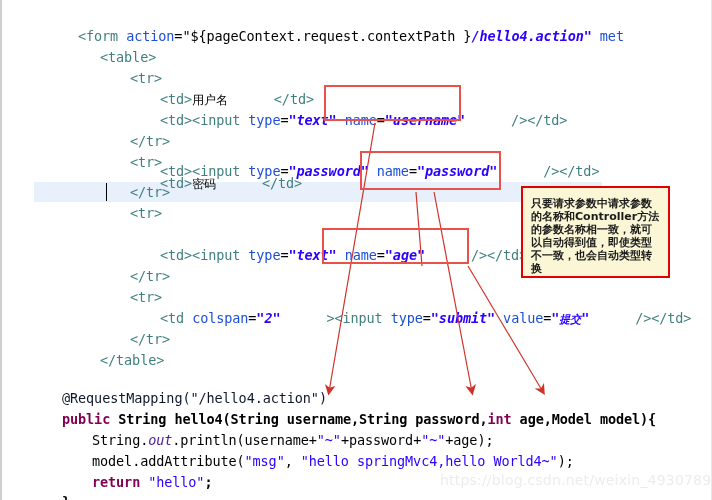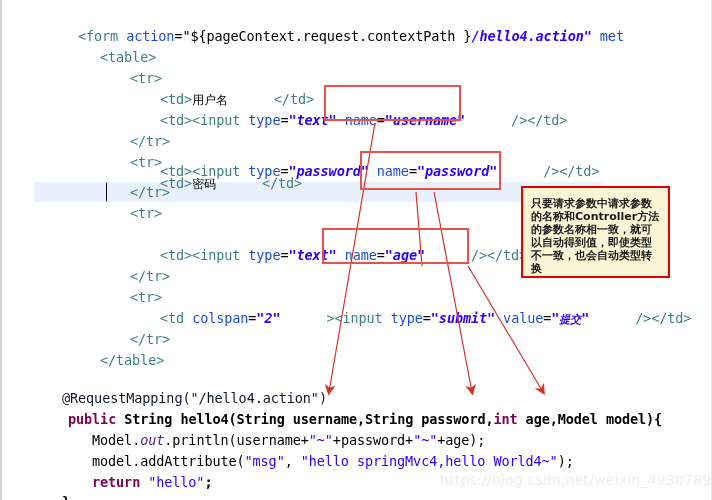--- a/index.html
+++ b/index.html
@@ -152,23 +152,23 @@
     <div class="line" style="left:82px; top:287px;"><span class="tag">&lt;tr&gt;</span></div>
 
     <div class="line" style="left:112px; top:308px;"><span class="tag">&lt;td </span><span class="attr">colspan</span><span class="eq">=</span><span class="val">"2"</span><span class="tag">&gt;&lt;input </span><span class="attr">type</span><span class="eq">=</span><span class="val">"submit"</span><span class="plain"> </span><span class="attr">value</span><span class="eq">=</span><span class="val">"<span style="font-family:'DejaVu Sans',sans-serif;font-size:11px;">提交</span>"</span><span class="tag">/&gt;&lt;/td&gt;</span></div>
 
     <div class="line" style="left:82px; top:329px;"><span class="tag">&lt;/tr&gt;</span></div>
 
     <div class="line" style="left:52px; top:350px;"><span class="tag">&lt;/table&gt;</span></div>
 
     <div class="line" style="left:60px; top:388px;"><span class="ann">@RequestMapping(</span><span class="ann">"/hello4.action"</span><span class="ann">)</span></div>
 
-    <div class="line bold" style="left:60px; top:409px;margin-left:6px;"><span class="kw">public</span><span class="plain"> String hello4(String username,String password,</span><span class="kw">int</span><span class="plain"> age,Model model){</span></div>
+    <div class="line bold" style="left:60px; top:409px;"><span class="kw">public</span><span class="plain"> String hello4(String username,String password,</span><span class="kw">int</span><span class="plain"> age,Model model){</span></div>
 
-    <div class="line" style="left:90px; top:430px;"><span class="plain">Model.</span><span class="fld">out</span><span class="plain">.println(username+</span><span class="str">"~"</span><span class="plain">+password+</span><span class="str">"~"</span><span class="plain">+age);</span></div>
+    <div class="line" style="left:90px; top:430px;"><span class="plain">String.</span><span class="fld">out</span><span class="plain">.println(username+</span><span class="str">"~"</span><span class="plain">+password+</span><span class="str">"~"</span><span class="plain">+age);</span></div>
 
     <div class="line" style="left:90px; top:451px;"><span class="plain">model.addAttribute(</span><span class="str">"msg"</span><span class="plain">, </span><span class="str">"hello springMvc4,hello World4~"</span><span class="plain">);</span></div>
 
     <div class="line bold" style="left:90px; top:472px;"><span class="kw">return</span><span class="plain"> </span><span class="str" style="font-weight:normal;">"hello"</span><span class="plain">;</span></div>
 
     <div class="line bold" style="left:60px; top:492px;"><span class="plain">}</span></div>
   </div>
 
   <svg class="overlay" width="712" height="500" viewBox="0 0 712 500">
     <defs>

